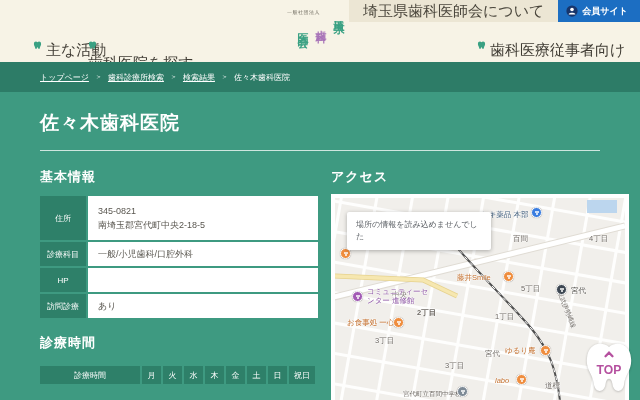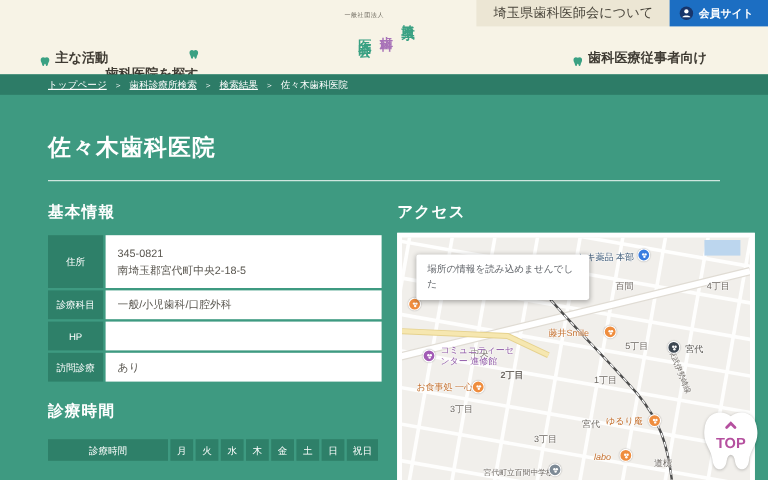--- a/index.html
+++ b/index.html
@@ -2,33 +2,33 @@
 <html><head>
 <meta charset="utf-8">
 <style>
   * { margin:0; padding:0; box-sizing:border-box; }
   html,body { width:640px; height:400px; overflow:hidden; }
   body { position:relative; font-family:"Liberation Sans","DejaVu Sans",sans-serif; background:#3e9a81; }
 
   
   .header { position:absolute; left:0; top:0; width:640px; height:62px; background:#f7f3e6; }
   .util { position:absolute; right:0; top:0; height:22px; display:flex; }
-  .about-link { background:#ece6d4; color:#4a463c; font-size:11px; line-height:22px; padding:0 14px; cursor:pointer; }
+  .about-link { background:#ece6d4; color:#4a463c; font-size:15px; line-height:22px; padding:0 14px; cursor:pointer; }
   .member-btn { background:#1c6ec2; color:#fff; font-size:9px; font-weight:bold; line-height:22px; padding:0 12px 0 8px; display:flex; align-items:center; gap:4px; cursor:pointer; }
   .member-ic { width:12px; height:12px; flex:0 0 auto; }
-  .nav-item { position:absolute; display:flex; align-items:flex-end; gap:4px; font-size:11px; font-weight:bold; color:#3f3b33; cursor:pointer; }
+  .nav-item { position:absolute; display:flex; align-items:flex-start; gap:4px; font-size:15px; font-weight:normal; color:#3f3b33; cursor:pointer; }
   .tooth-ic { width:9px; height:9px; }
   .logo { position:absolute; left:287px; top:7px; width:62px; height:58px; cursor:pointer; }
   .logo-col { position:absolute; writing-mode:vertical-rl; font-weight:bold; font-size:11px; letter-spacing:2px; line-height:1; }
   .logo-green { color:#3aa183; }
   .logo-purple { color:#a873b8; }
   .logo-org { position:absolute; left:0; top:2px; font-size:5px; color:#6b675c; letter-spacing:0.5px; }
 
   
-  .crumbbar { position:absolute; left:0; top:62px; width:640px; height:17px; background:#2d7c67; color:#fff; font-size:8px; display:flex; align-items:center; padding-left:40px; }
+  .crumbbar { position:absolute; left:0; top:62px; width:640px; height:30px; background:#2d7c67; color:#fff; font-size:8px; display:flex; align-items:center; padding-left:40px; }
   .crumb { text-decoration:underline; cursor:pointer; }
   .crumb-cur { text-decoration:none; cursor:default; }
   .crumb-sep { margin:0 6px; font-size:7px; }
 
   
   .titleblock { position:absolute; left:40px; top:110px; width:560px; border-bottom:1px solid rgba(255,255,255,.75); padding-bottom:14px; }
   .pagetitle { color:#fff; font-size:19px; font-weight:bold; letter-spacing:1px; }
 
   
   .sec-h { color:#fff; font-size:13px; font-weight:bold; letter-spacing:1px; margin-bottom:8px; }

